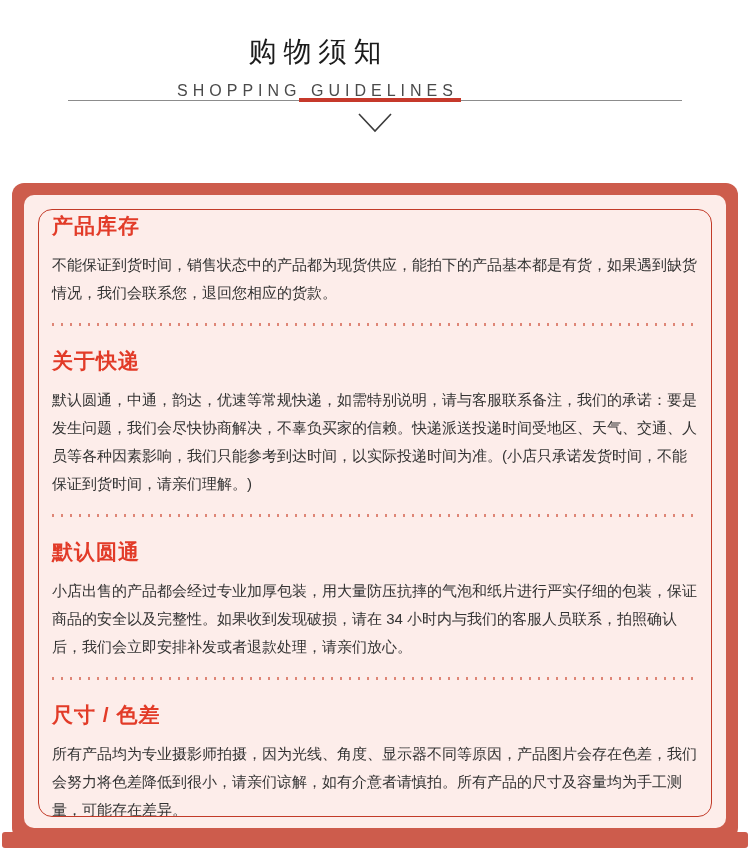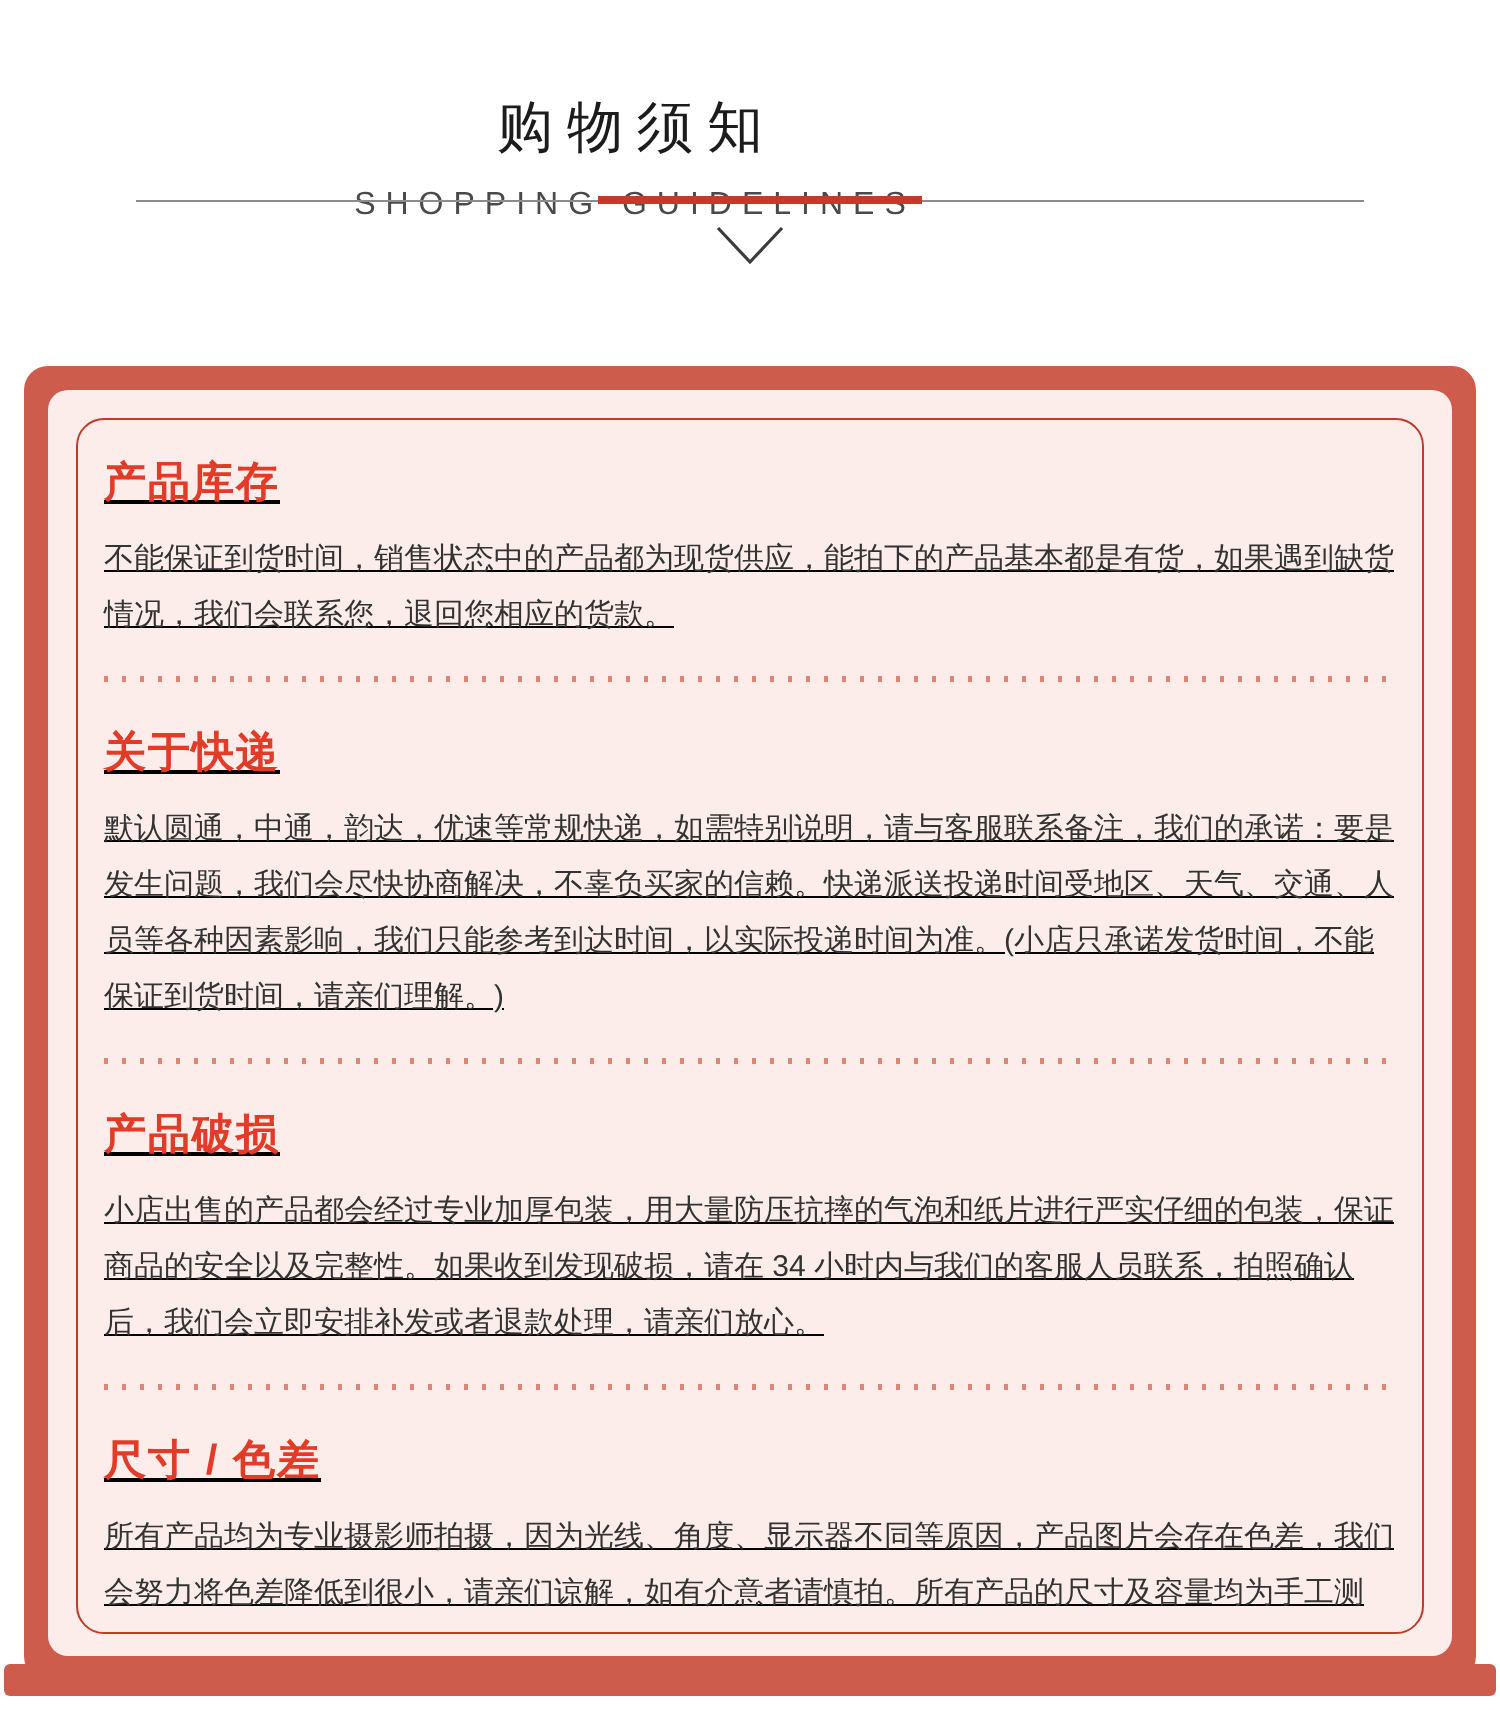--- a/index.html
+++ b/index.html
@@ -5,21 +5,21 @@
   * { box-sizing: border-box; }
   html, body { margin: 0; padding: 0; }
   body {
     width: 750px; height: 855px;
     background: #ffffff;
     font-family: "Liberation Sans", "DejaVu Sans", sans-serif;
   }
   #page { position: relative; width: 750px; height: 855px; overflow: hidden; background:#fff; }
 
   
-  .header { position: absolute; top: 0; left: 0; width: 630px; text-align: center; margin-top: 12px; }
+  .header { position: absolute; top: 0; left: 0; width: 630px; text-align: center; }
   .page-title {
     margin-top: 33px;
     font-size: 28px; letter-spacing: 7px; text-indent: 7px;
     color: #1c1c1c; font-weight: 500;
   }
   .page-subtitle {
     margin-top: 11px;
     font-size: 16px; letter-spacing: 5px; text-indent: 5px;
     color: #4a4a4a;
   }
@@ -37,23 +37,22 @@
     position: absolute; left: 2px; top: 832px; width: 746px; height: 16px;
     background: var(--card-bg, #cd5c4c); border-radius: 3px;
   }
   .panel {
     position: absolute; left: 12px; top: 12px; right: 12px; bottom: 12px;
     background: var(--panel-bg, #fdedea); border-radius: 10px;
   }
   .inner-frame {
     position: absolute; left: 14px; top: 14px; right: 14px; bottom: 11px;
     border: 1px solid var(--border-red, #c23a28); border-radius: 14px;
-    padding: 17px 13px 0 13px;
+    padding: 2px 13px 0 13px;
     overflow: hidden;
-    text-decoration: underline;
   }
 
   .section h2 {
     margin: 0 0 11px 0;
     font-size: 21px; font-weight: bold; letter-spacing: 1px;
     color: var(--heading-red, #e23b28);
   }
   .section p {
     margin: 0;
     font-size: 15px; line-height: 28px;
@@ -97,21 +96,21 @@
         </div>
         <div class="dots"></div>
 
         <div class="section">
           <h2>关于快递</h2>
           <p>默认圆通，中通，韵达，优速等常规快递，如需特别说明，请与客服联系备注，我们的承诺：要是发生问题，我们会尽快协商解决，不辜负买家的信赖。快递派送投递时间受地区、天气、交通、人员等各种因素影响，我们只能参考到达时间，以实际投递时间为准。(小店只承诺发货时间，不能保证到货时间，请亲们理解。)</p>
         </div>
         <div class="dots"></div>
 
         <div class="section">
-          <h2>产品破损</h2>
+          <h2>默认圆通</h2>
           <p>小店出售的产品都会经过专业加厚包装，用大量防压抗摔的气泡和纸片进行严实仔细的包装，保证商品的安全以及完整性。如果收到发现破损，请在 34 小时内与我们的客服人员联系，拍照确认后，我们会立即安排补发或者退款处理，请亲们放心。</p>
         </div>
         <div class="dots"></div>
 
         <div class="section">
           <h2>尺寸 / 色差</h2>
           <p>所有产品均为专业摄影师拍摄，因为光线、角度、显示器不同等原因，产品图片会存在色差，我们会努力将色差降低到很小，请亲们谅解，如有介意者请慎拍。所有产品的尺寸及容量均为手工测量，可能存在差异。</p>
         </div>
 
       </div>

